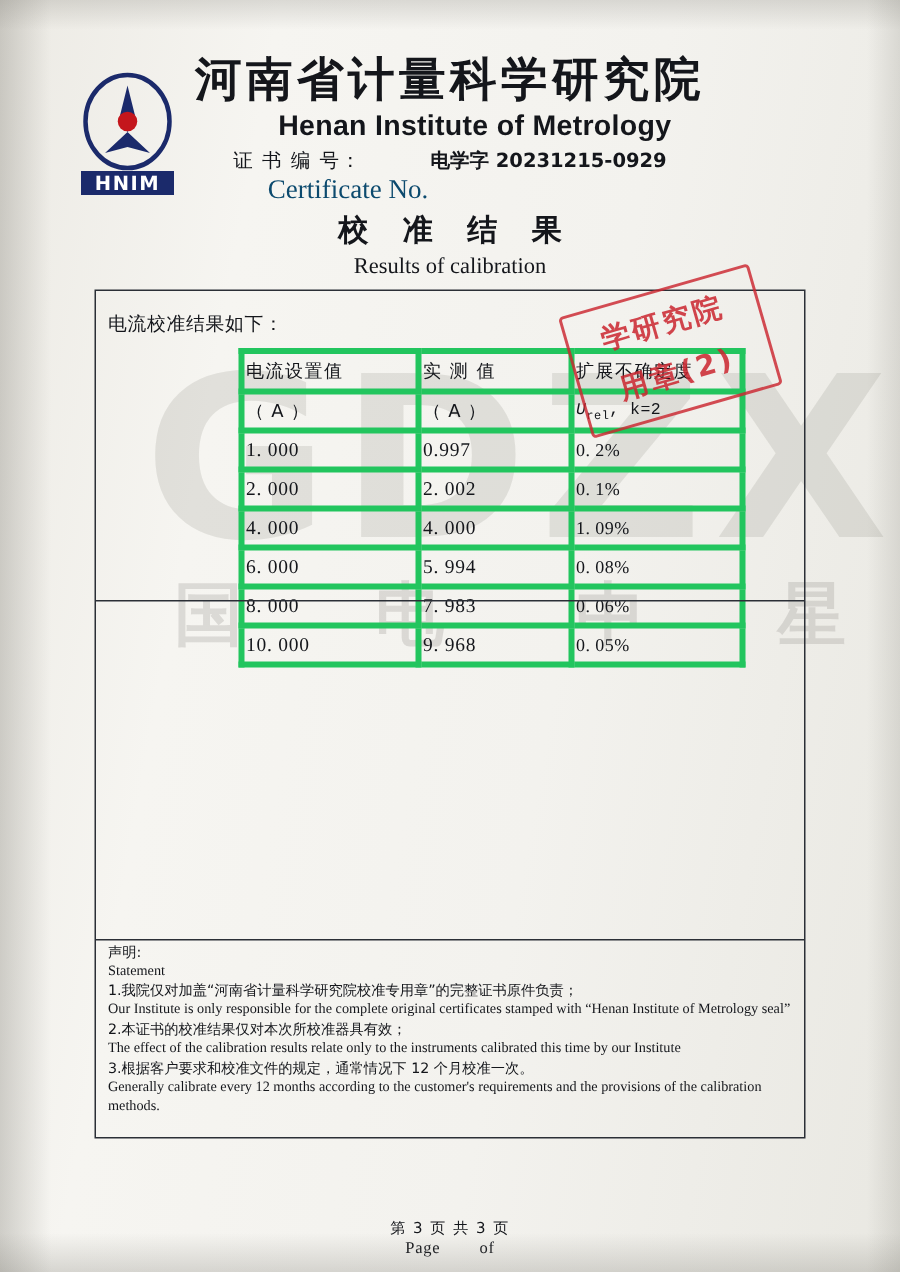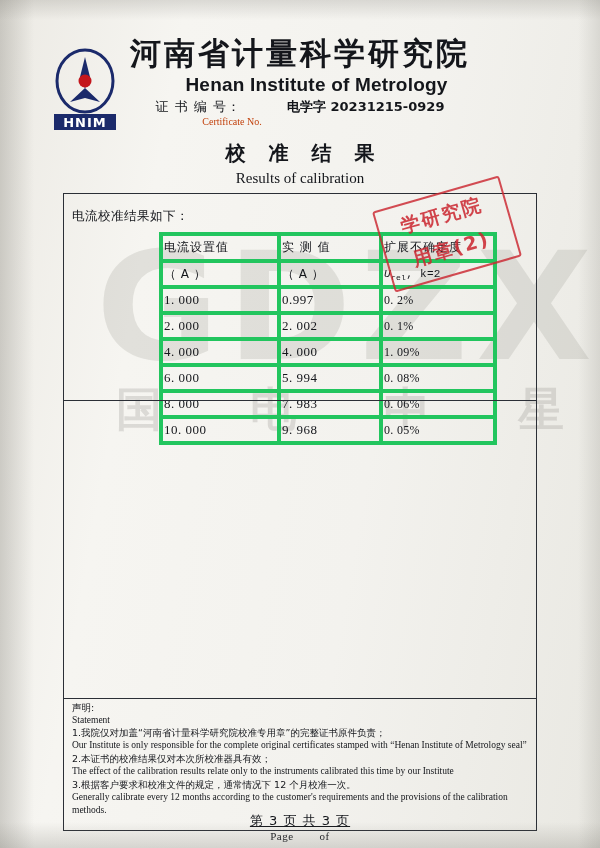--- a/index.html
+++ b/index.html
@@ -125,22 +125,22 @@
   }
   .certno-line1 .val {
     font-family: "DejaVu Sans", sans-serif;
     font-weight: 700;
     letter-spacing: 0px;
     margin-left: 14px;
     padding-left: 32px;
   }
   .certno-line2 {
     font-family: "Liberation Serif", serif;
-    font-size: 10px;
-    color: #c2410c;
+    font-size: 18px;
+    color: #0c4a6e;
     margin-top: 0px;
     margin-right: 136px;
   }
 
   
   .title-block {
     position: absolute;
     top: 140px;
     left: 0; right: 0;
     text-align: center;
@@ -159,21 +159,21 @@
     font-size: 15px;
     color: #14161b;
   }
 
   
   .main-box {
     position: absolute;
     left: 63px;
     top: 193px;
     width: 474px;
-    height: 638px;
+    height: 566px;
     border: 1.2px solid #2b2f36;
     box-sizing: border-box;
   }
   .hr-divider {
     position: absolute;
     left: 0; right: 0;
     top: 206px;
     height: 0;
     border-top: 1.1px solid #2b2f36;
   }
@@ -305,23 +305,22 @@
   
   .footer {
     position: absolute;
     left: 0; right: 0;
     top: 812px;
     text-align: center;
     color: #14161b;
   }
   .footer-cn {
     font-family: "DejaVu Sans", sans-serif;
-    font-size: 13px;
+    font-size: 10px;
     letter-spacing: 1px;
-    text-decoration: underline;
   }
   .footer-en {
     font-family: "Liberation Serif", serif;
     font-size: 11px;
     letter-spacing: .5px;
     margin-top: 0px;
   }
   .footer-en .gap { display: inline-block; width: 26px; }
 </style>
 </head>

